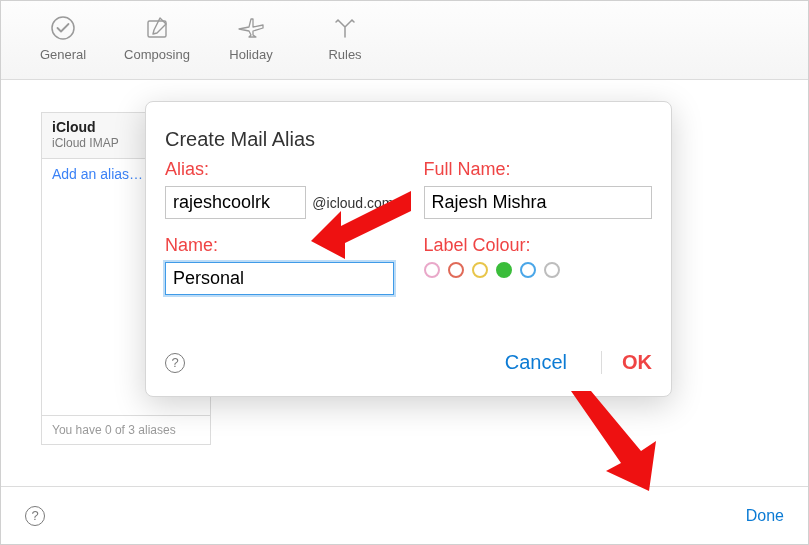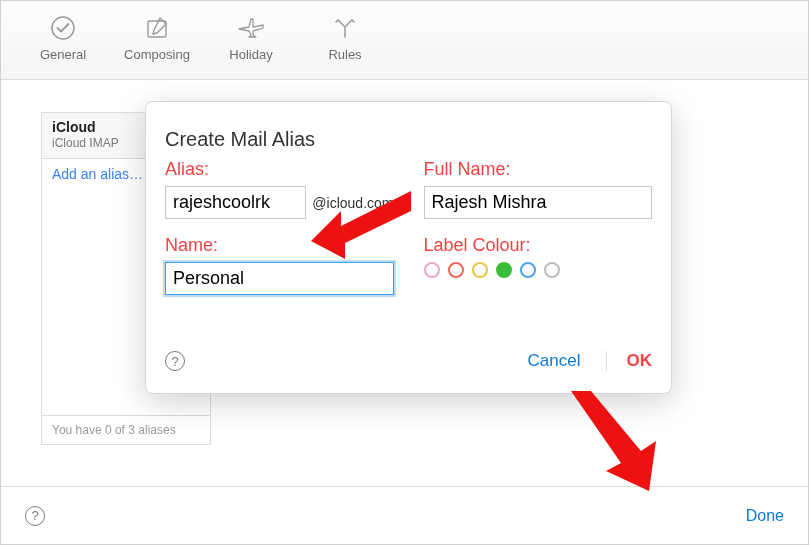--- a/index.html
+++ b/index.html
@@ -81,21 +81,21 @@
 
   .modal-actions {
     display: flex; align-items: center; margin-top: 56px;
   }
   .help-circle {
     width: 20px; height: 20px; border: 1.2px solid #7a7a7a;
     border-radius: 50%; display: flex; align-items: center; justify-content: center;
     font-size: 13px; color: #7a7a7a; cursor: pointer;
   }
   .modal-actions .spacer { flex: 1; }
-  .btn { font-size: 17px; margin-left: 25px; cursor: pointer; }
+  .btn { font-size: 20px; margin-left: 34px; cursor: pointer; }
   .btn.cancel { color: #0c7bd4; }
   .btn.ok { color: #ef4444; font-weight: 700; padding-left: 20px; border-left: 1px solid #dcdcdc; }
 
   
   .arrow { position: absolute; pointer-events: none; }
 
   svg { display: block; }
 </style>
 </head>
 <body>

